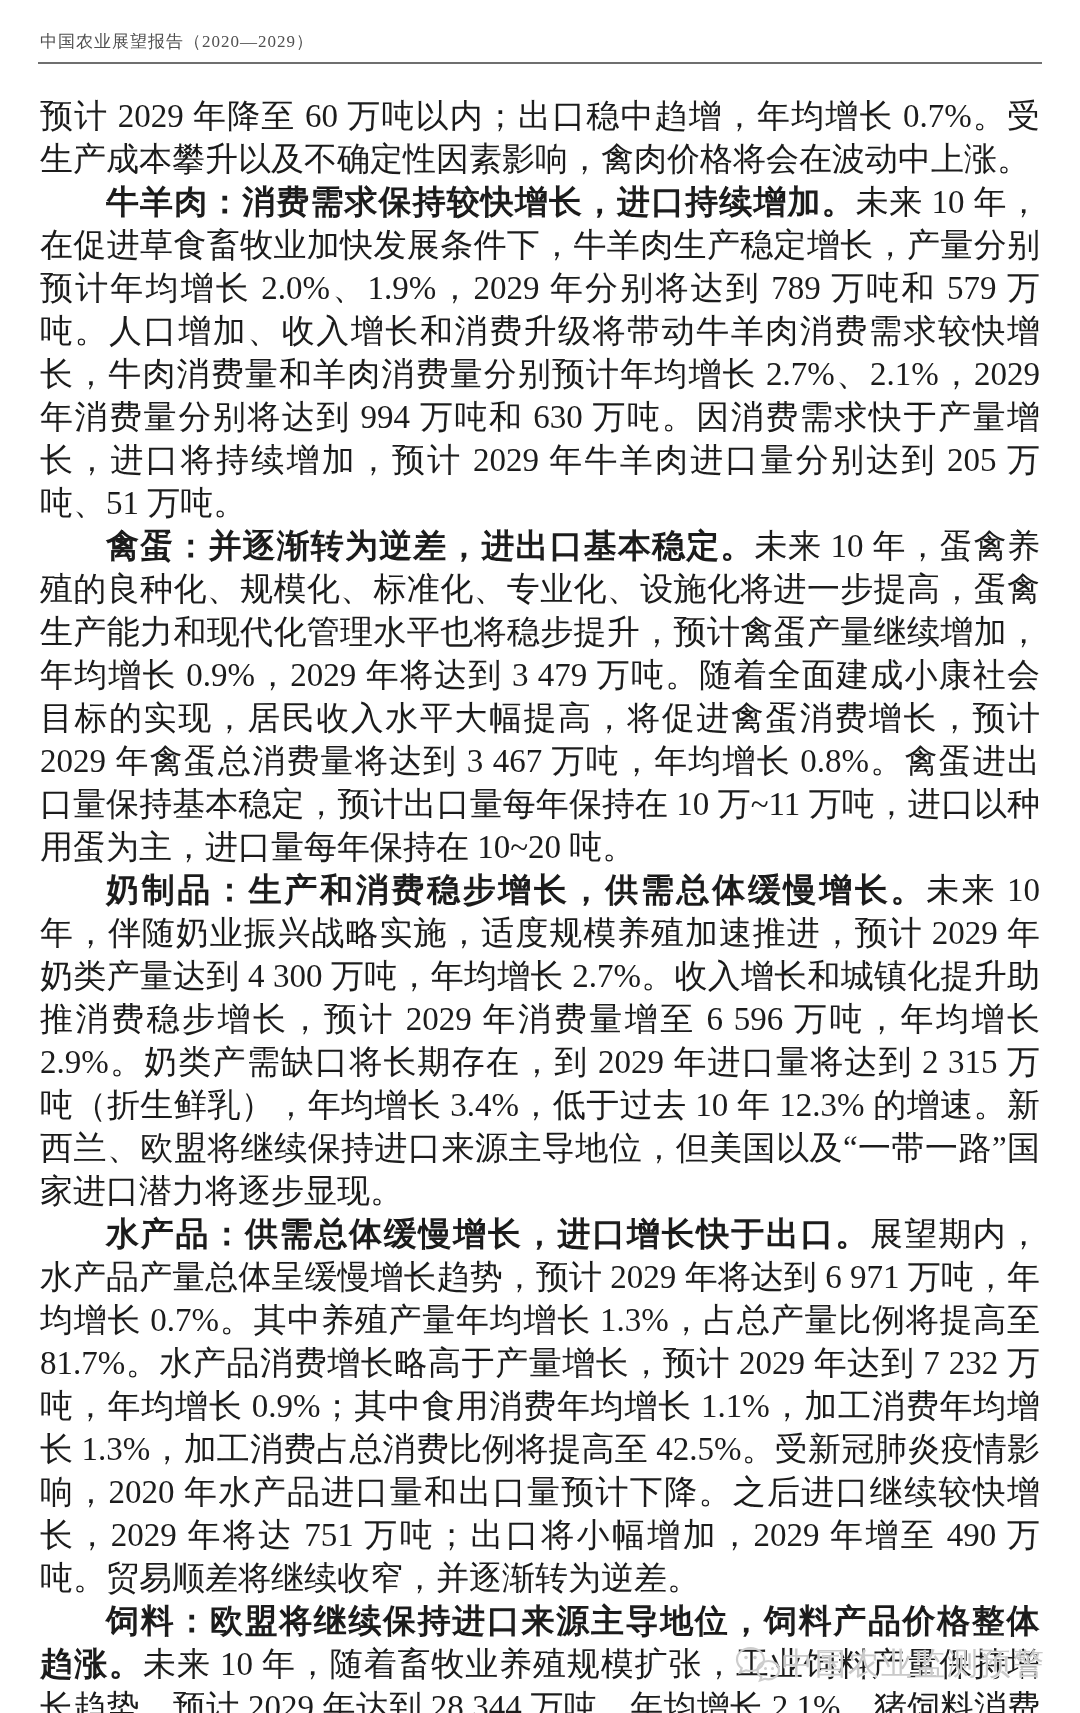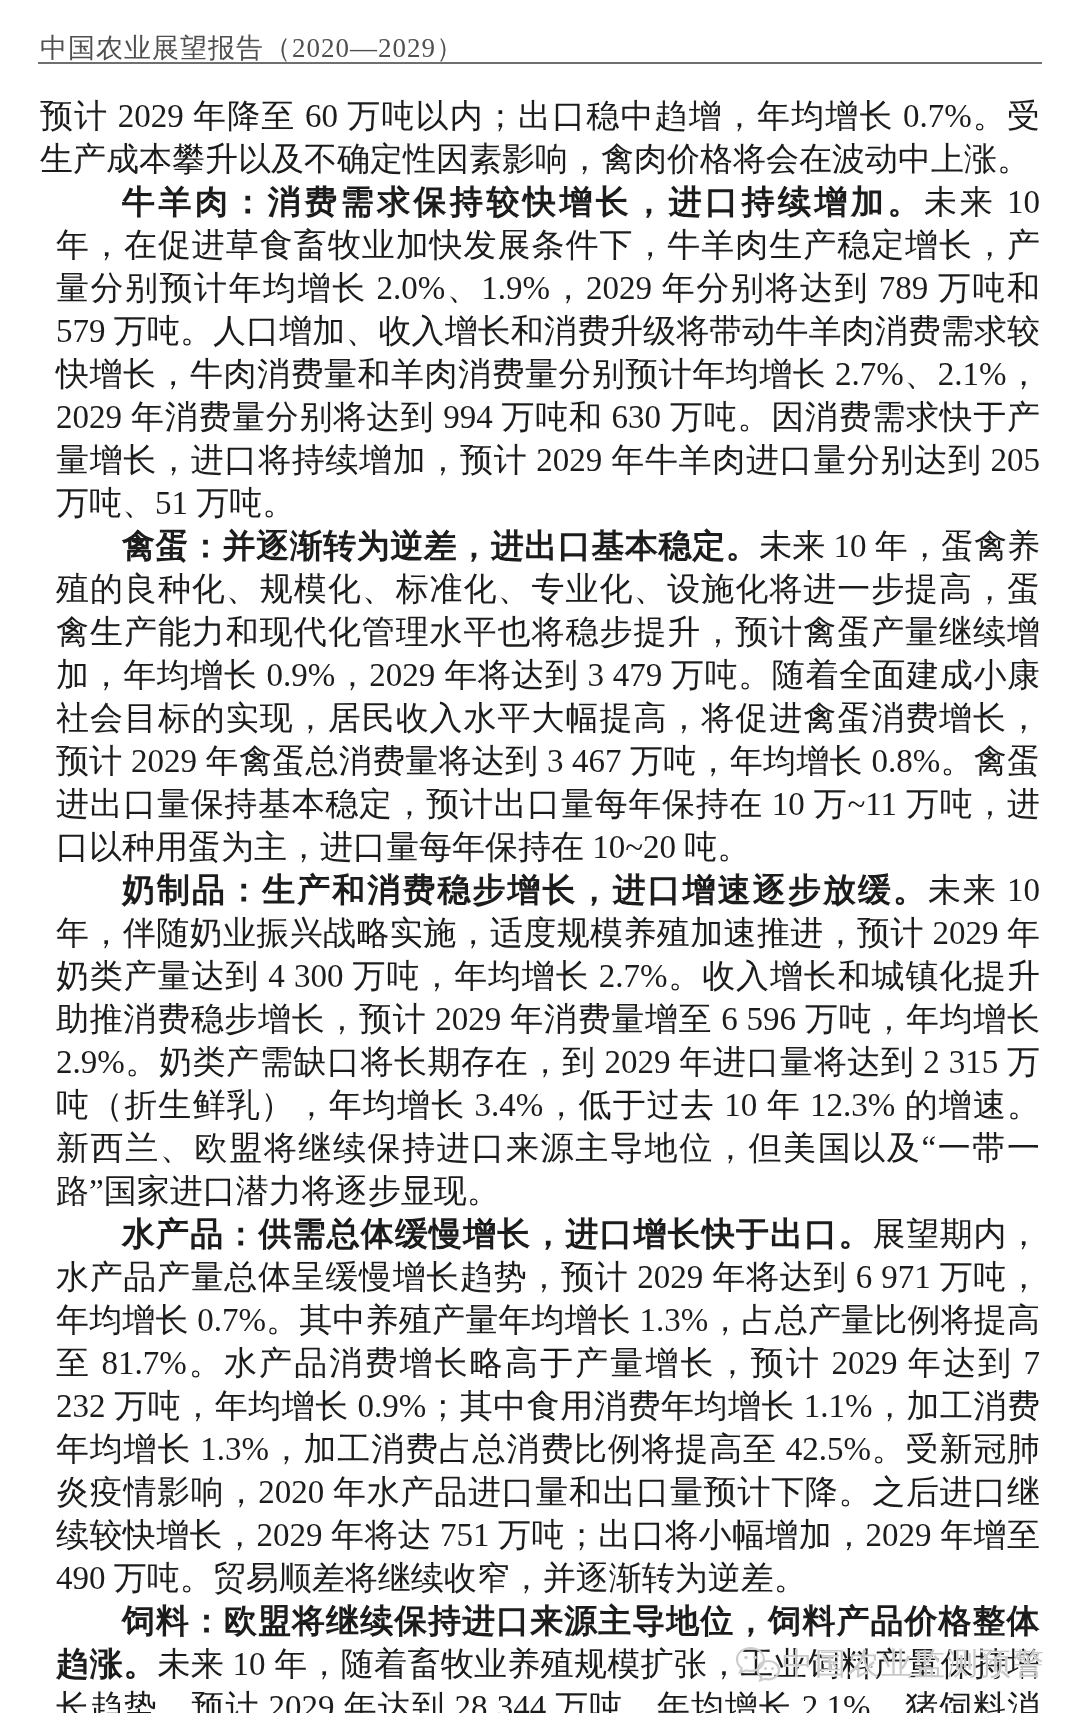--- a/index.html
+++ b/index.html
@@ -11,21 +11,21 @@
     font-family: "Liberation Serif", "DejaVu Serif", serif;
     color: #1c1c1c;
     overflow: hidden;
     box-sizing: border-box;
   }
   .running-head {
     position: absolute;
     top: 30px;
     left: 40px;
     right: 40px;
-    font-size: 27px;
+    font-size: 17px;
     letter-spacing: 1px;
     color: #4f4f4f;
   }
   .head-rule {
     position: absolute;
     top: 62px;
     left: 38px;
     right: 38px;
     border-bottom: 2px solid #6f6f6f;
   }
@@ -33,21 +33,21 @@
     position: absolute;
     top: 95px;
     left: 40px;
     right: 40px;
     font-size: 33px;
     line-height: 43px;
     text-align: justify;
     text-justify: inter-ideograph;
   }
   .content p { margin: 0; }
-  .content p.indent { text-indent: 2em; margin-left: 16px; }
+  .content p.indent { text-indent: 2em; }
   .content b { font-weight: bold; letter-spacing: 0.5px; }
   .watermark {
     position: absolute;
     top: 1643px;
     right: 34px;
     display: flex;
     align-items: center;
     color: #c9c9c9;
     font-size: 31px;
     letter-spacing: 2px;
@@ -68,21 +68,21 @@
     <p>
       <b></b><span>预计 2029 年降至 60 万吨以内；出口稳中趋增，年均增长 0.7%。受生产成本攀升以及不确定性因素影响，禽肉价格将会在波动中上涨。</span>
     </p>
     <p class="indent">
       <b>牛羊肉：消费需求保持较快增长，进口持续增加。</b><span>未来 10 年，在促进草食畜牧业加快发展条件下，牛羊肉生产稳定增长，产量分别预计年均增长 2.0%、1.9%，2029 年分别将达到 789 万吨和 579 万吨。人口增加、收入增长和消费升级将带动牛羊肉消费需求较快增长，牛肉消费量和羊肉消费量分别预计年均增长 2.7%、2.1%，2029 年消费量分别将达到 994 万吨和 630 万吨。因消费需求快于产量增长，进口将持续增加，预计 2029 年牛羊肉进口量分别达到 205 万吨、51 万吨。</span>
     </p>
     <p class="indent">
       <b>禽蛋：并逐渐转为逆差，进出口基本稳定。</b><span>未来 10 年，蛋禽养殖的良种化、规模化、标准化、专业化、设施化将进一步提高，蛋禽生产能力和现代化管理水平也将稳步提升，预计禽蛋产量继续增加，年均增长 0.9%，2029 年将达到 3 479 万吨。随着全面建成小康社会目标的实现，居民收入水平大幅提高，将促进禽蛋消费增长，预计 2029 年禽蛋总消费量将达到 3 467 万吨，年均增长 0.8%。禽蛋进出口量保持基本稳定，预计出口量每年保持在 10 万~11 万吨，进口以种用蛋为主，进口量每年保持在 10~20 吨。</span>
     </p>
     <p class="indent">
-      <b>奶制品：生产和消费稳步增长，进口增速逐步放缓。</b><span>未来 10 年，伴随奶业振兴战略实施，适度规模养殖加速推进，预计 2029 年奶类产量达到 4 300 万吨，年均增长 2.7%。收入增长和城镇化提升助推消费稳步增长，预计 2029 年消费量增至 6 596 万吨，年均增长 2.9%。奶类产需缺口将长期存在，到 2029 年进口量将达到 2 315 万吨（折生鲜乳），年均增长 3.4%，低于过去 10 年 12.3% 的增速。新西兰、欧盟将继续保持进口来源主导地位，但美国以及“一带一路”国家进口潜力将逐步显现。</span>
+      <b>奶制品：生产和消费稳步增长，供需总体缓慢增长。</b><span>未来 10 年，伴随奶业振兴战略实施，适度规模养殖加速推进，预计 2029 年奶类产量达到 4 300 万吨，年均增长 2.7%。收入增长和城镇化提升助推消费稳步增长，预计 2029 年消费量增至 6 596 万吨，年均增长 2.9%。奶类产需缺口将长期存在，到 2029 年进口量将达到 2 315 万吨（折生鲜乳），年均增长 3.4%，低于过去 10 年 12.3% 的增速。新西兰、欧盟将继续保持进口来源主导地位，但美国以及“一带一路”国家进口潜力将逐步显现。</span>
     </p>
     <p class="indent">
       <b>水产品：供需总体缓慢增长，进口增长快于出口。</b><span>展望期内，水产品产量总体呈缓慢增长趋势，预计 2029 年将达到 6 971 万吨，年均增长 0.7%。其中养殖产量年均增长 1.3%，占总产量比例将提高至 81.7%。水产品消费增长略高于产量增长，预计 2029 年达到 7 232 万吨，年均增长 0.9%；其中食用消费年均增长 1.1%，加工消费年均增长 1.3%，加工消费占总消费比例将提高至 42.5%。受新冠肺炎疫情影响，2020 年水产品进口量和出口量预计下降。之后进口继续较快增长，2029 年将达 751 万吨；出口将小幅增加，2029 年增至 490 万吨。贸易顺差将继续收窄，并逐渐转为逆差。</span>
     </p>
     <p class="indent">
       <b>饲料：欧盟将继续保持进口来源主导地位，饲料产品价格整体趋涨。</b><span>未来 10 年，随着畜牧业养殖规模扩张，工业饲料产量保持增长趋势，预计 2029 年达到 28 344 万吨，年均增长 2.1%。猪饲料消费量先抑后扬，肉禽和蛋禽饲料消费稳定增长，水产饲料消费低速增长，反刍饲料消费量继续增长，预计 2029 年工业饲料总消费量达到 28 053 万吨，年均增长 2.1%。饲料产品价格将波动上涨，展望期间主要原料供给仍趋于紧张，饲料产品价格有上涨空间。</span>
     </p>
   </div>
 
   <div class="watermark">

